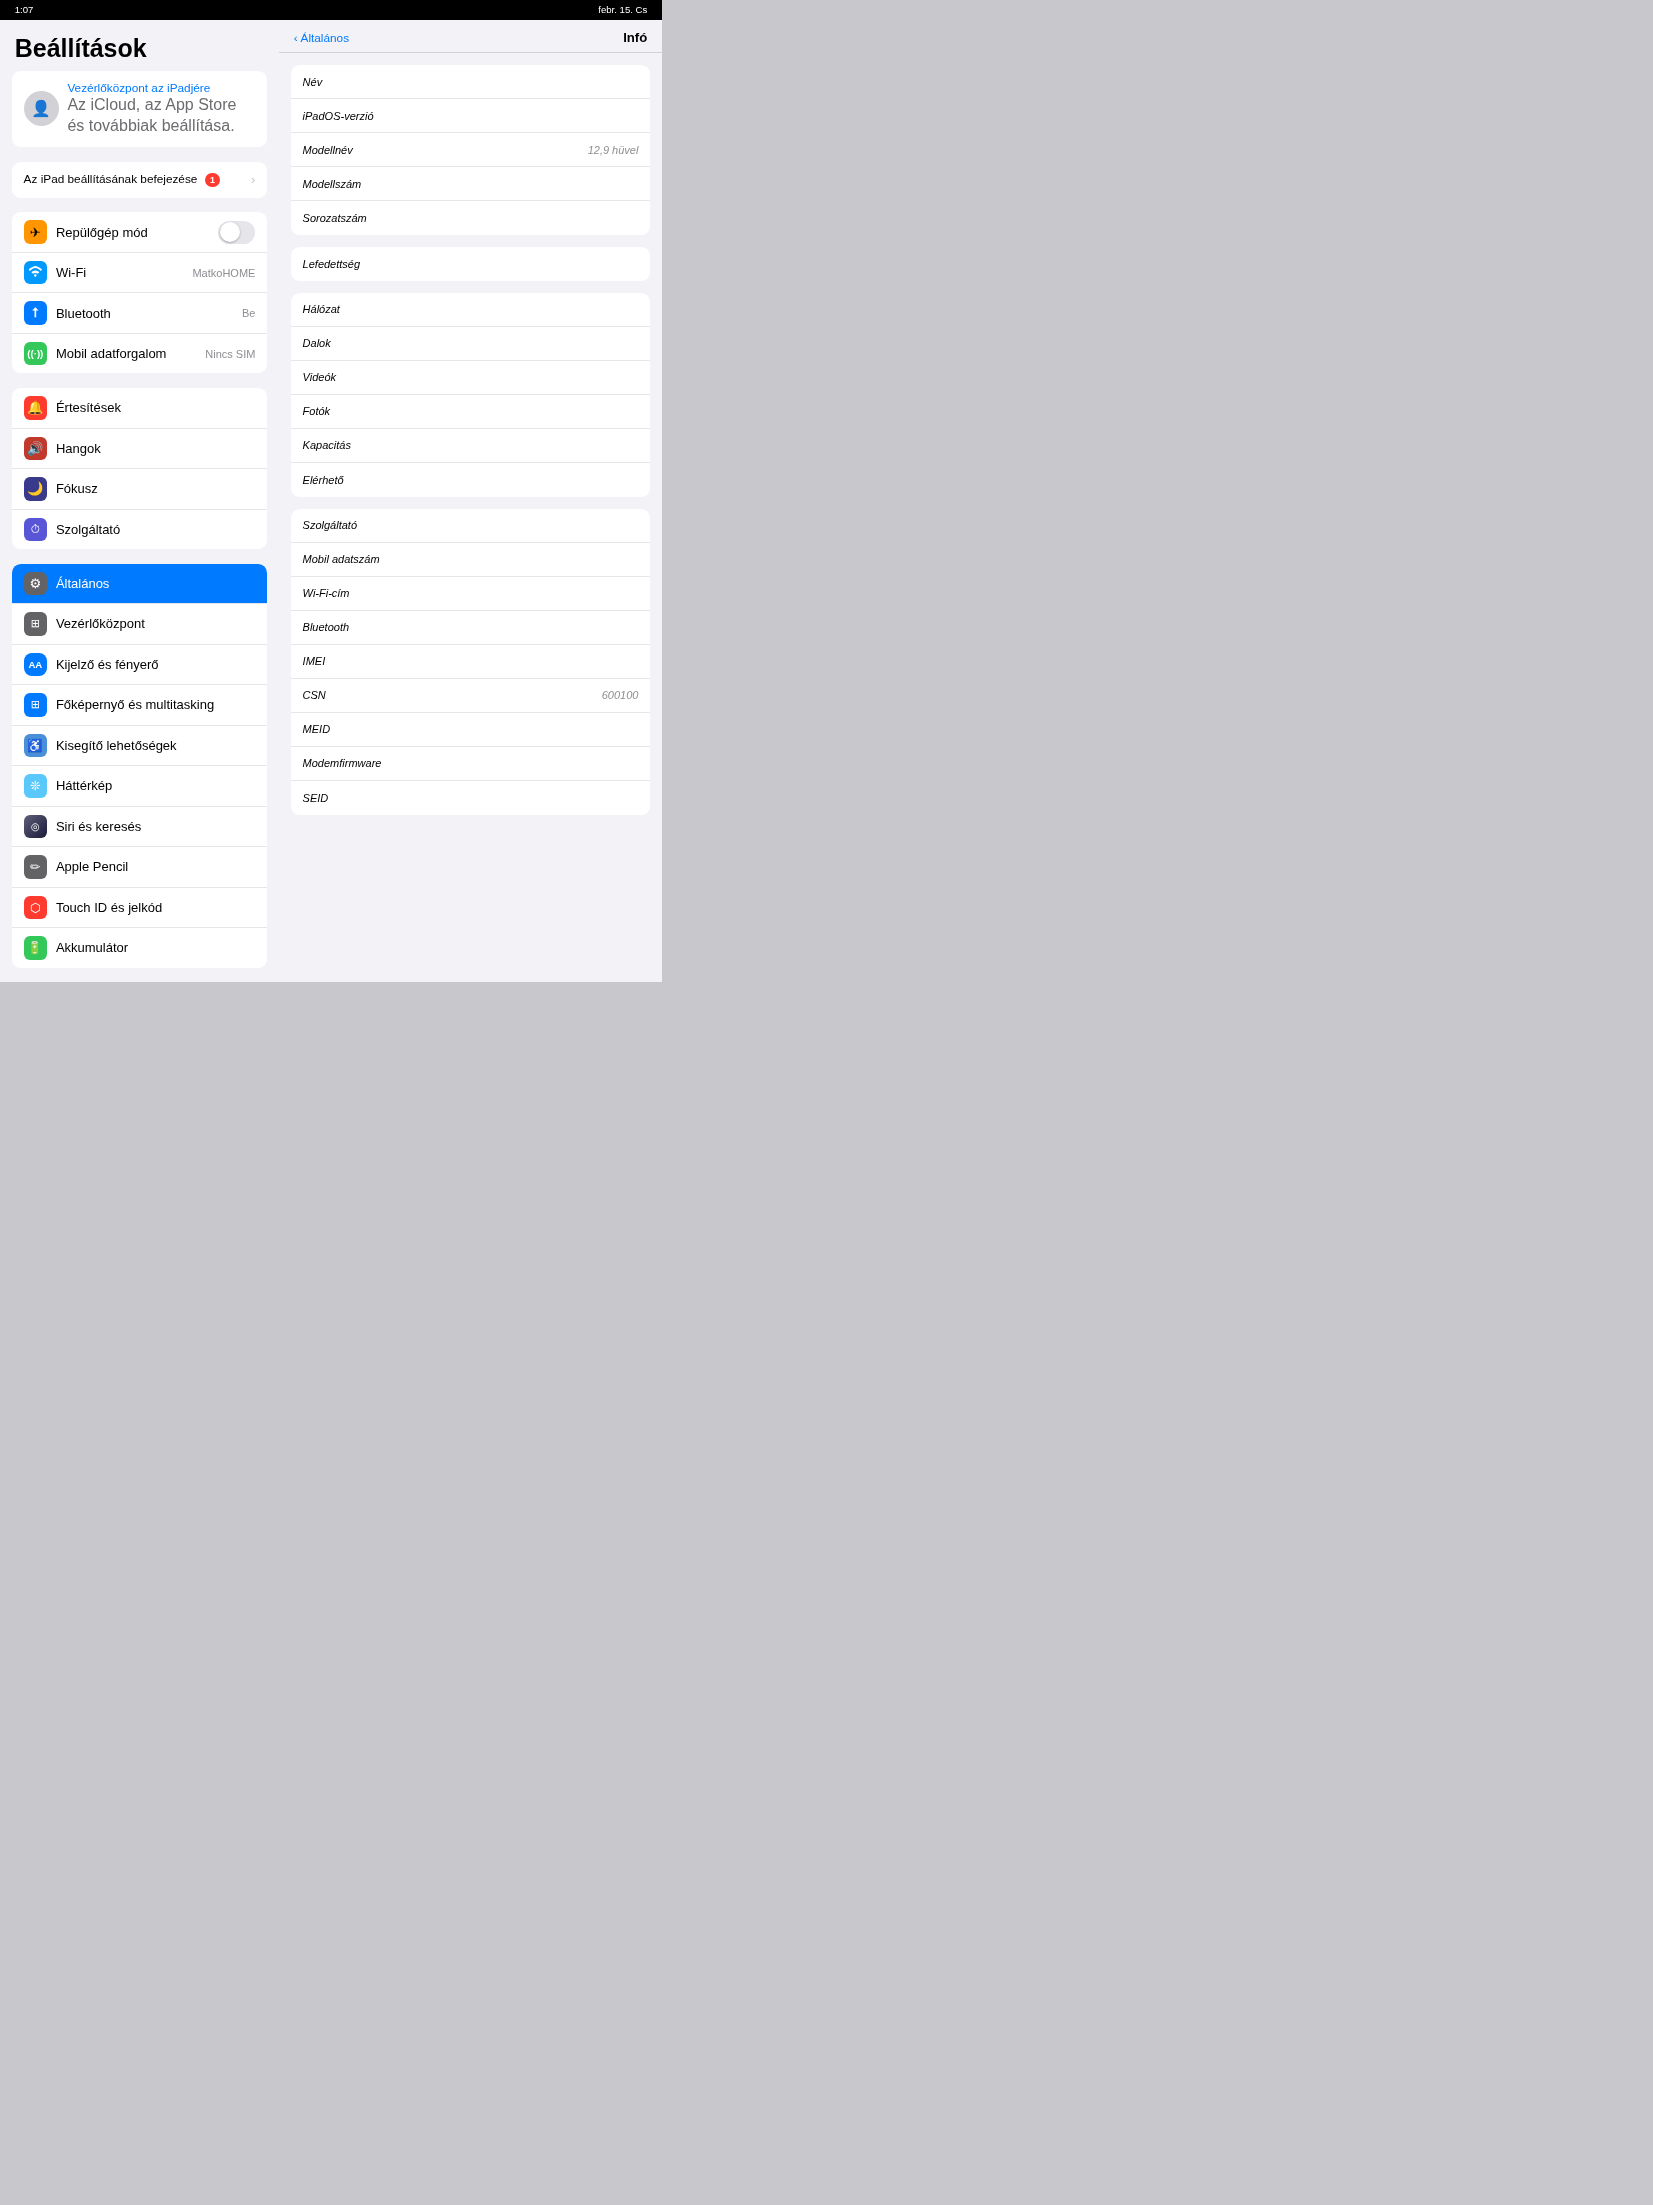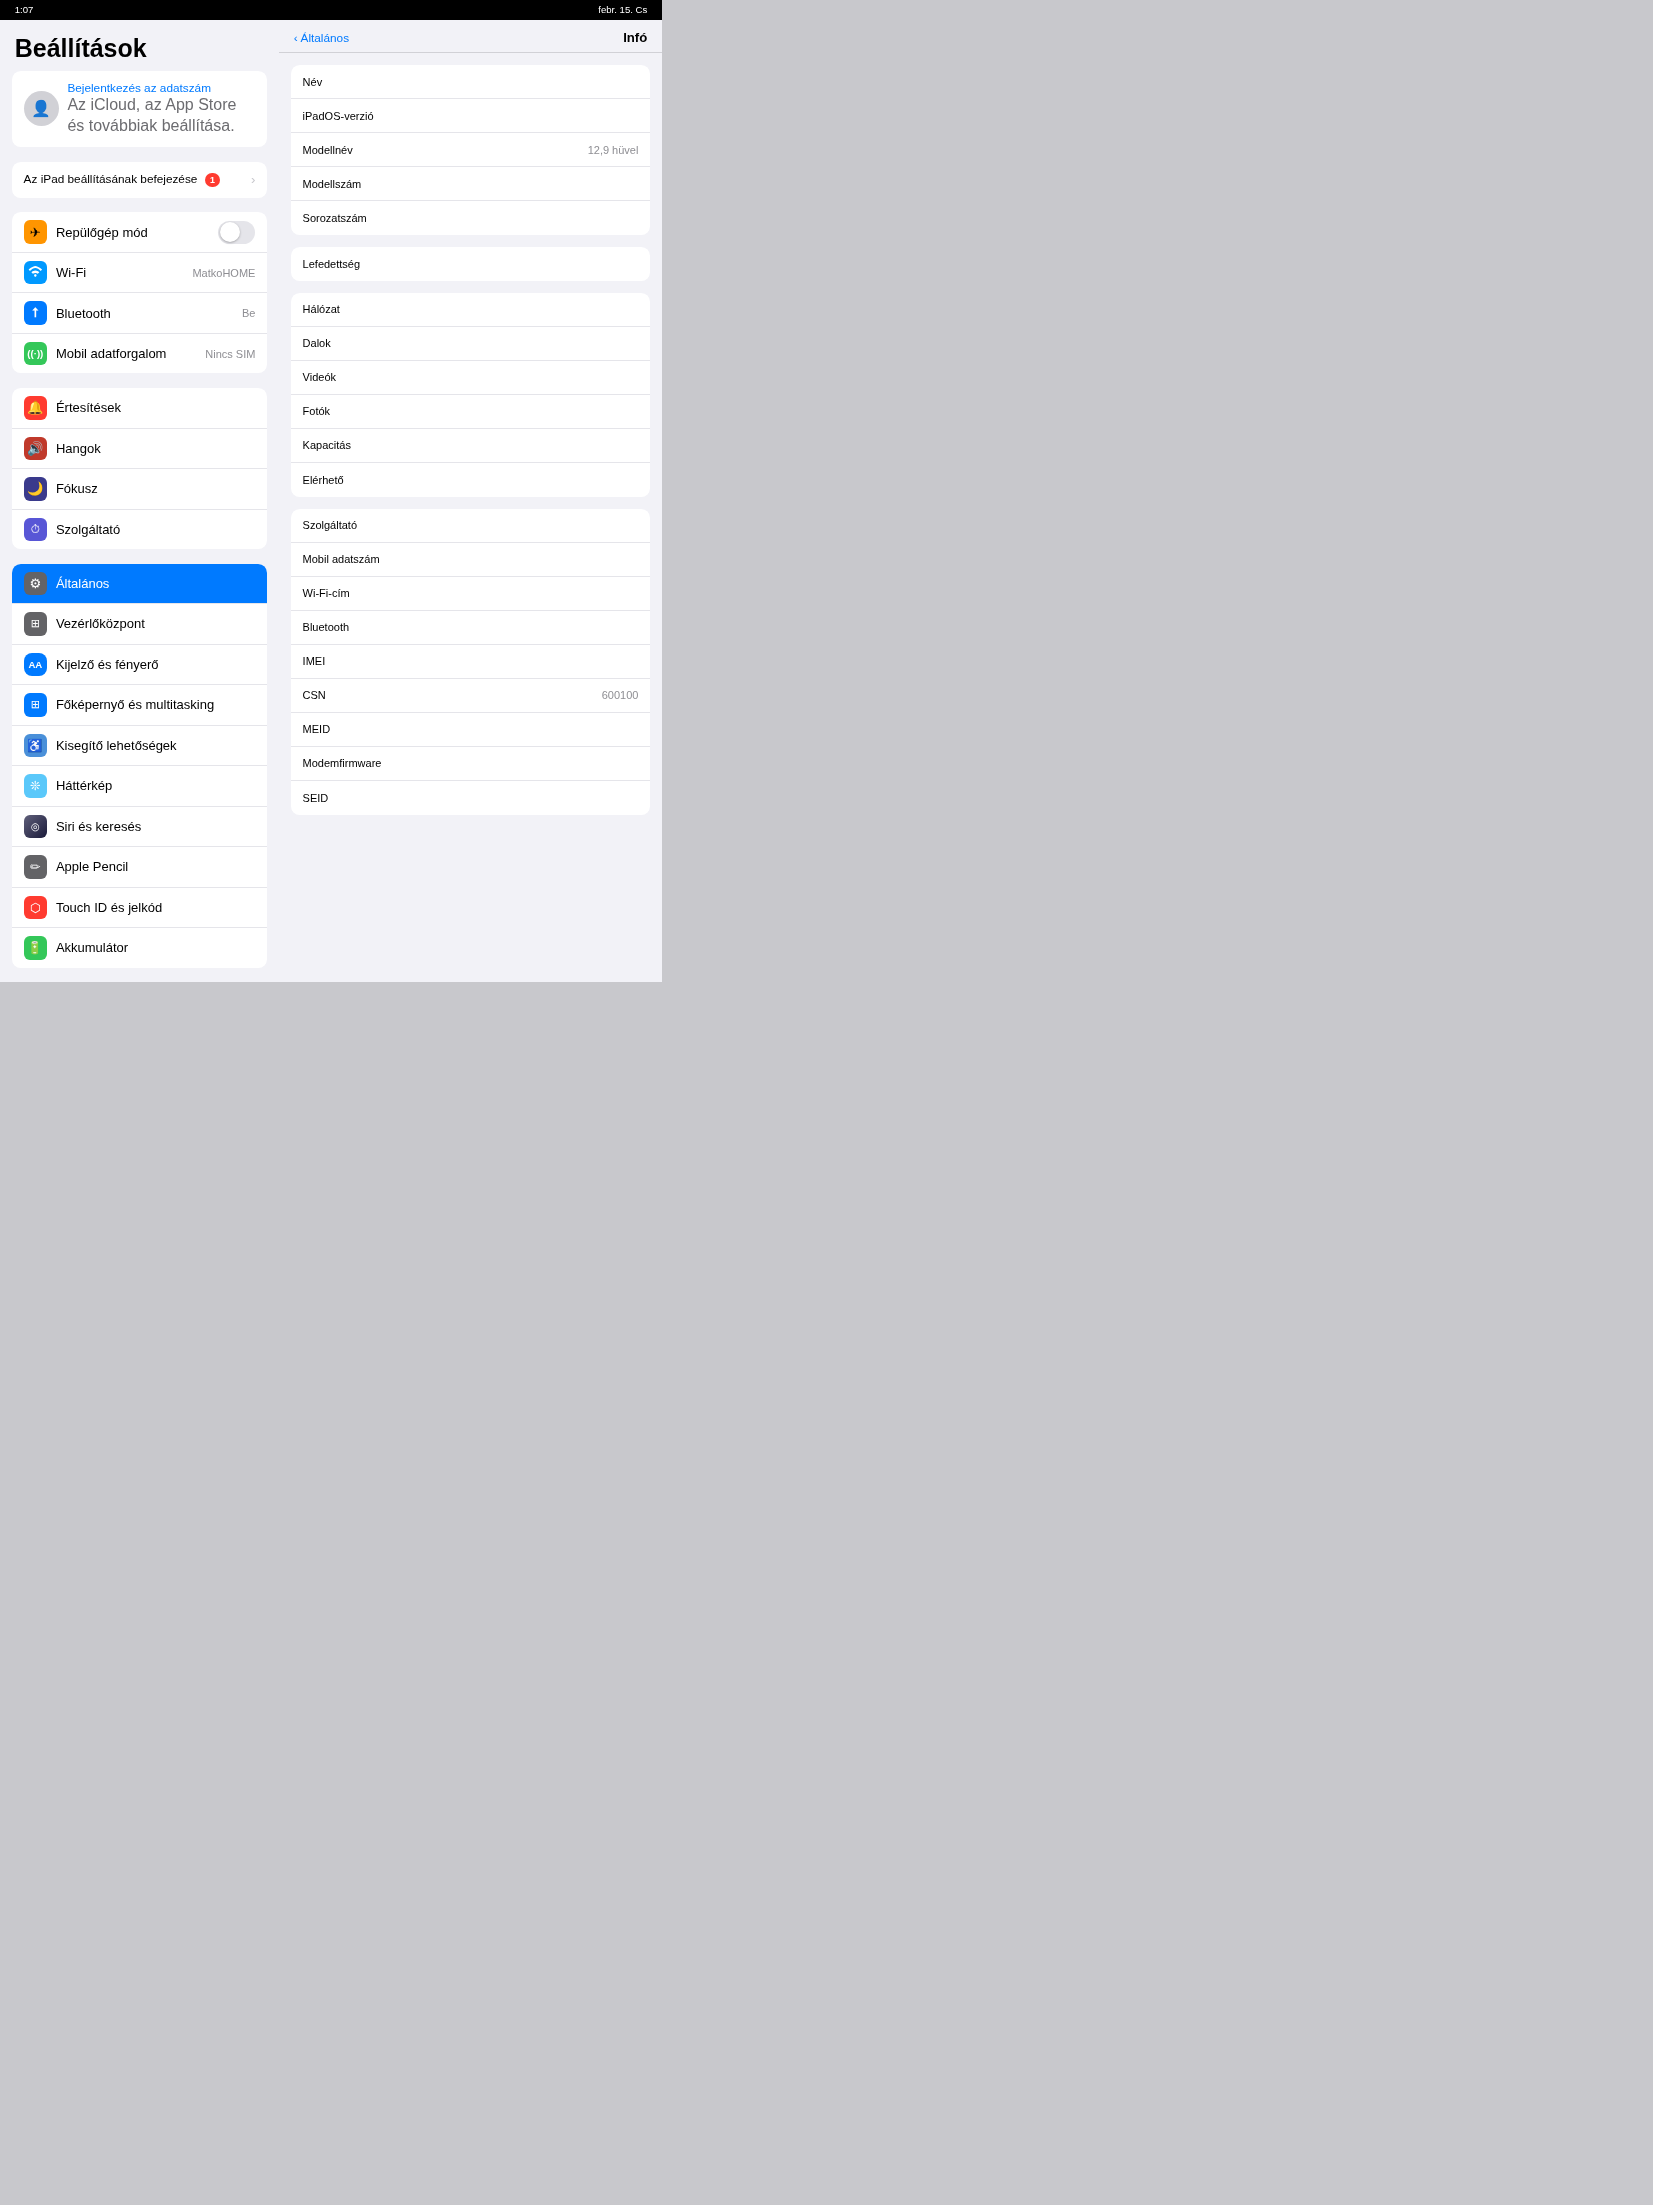--- a/index.html
+++ b/index.html
@@ -203,20 +203,21 @@
       font-weight: 600;
       color: #000;
     }
 
     
     .info-group {
       background: #fff;
       margin: 11.8px 11.8px 0 11.8px;
       border-radius: 8.8px;
       overflow: hidden;
+      font-style: italic;
     }
     .info-group + .info-group {
       margin-top: 11.8px;
     }
 
     .info-row {
       display: flex;
       align-items: center;
       justify-content: space-between;
       padding: 8.8px 11.8px;
@@ -263,21 +264,21 @@
 
   <div class="settings-panel">
 
     <div class="settings-title">Beállítások</div>
 
     <div class="account-section">
       <div class="account-avatar">
         <span>👤</span>
       </div>
       <div class="account-info">
-        <div class="account-signin">Bejelentkezés az adatszám</div>
+        <div class="account-signin">Vezérlőközpont az iPadjére</div>
         <div class="account-desc">Az iCloud, az App Store és továbbiak beállítása.</div>
       </div>
     </div>
 
     <div class="setup-banner">
       <div>
         <span>Az iPad beállításának befejezése</span>
         <span class="setup-badge">1</span>
       </div>
       <span class="setup-chevron">›</span>

